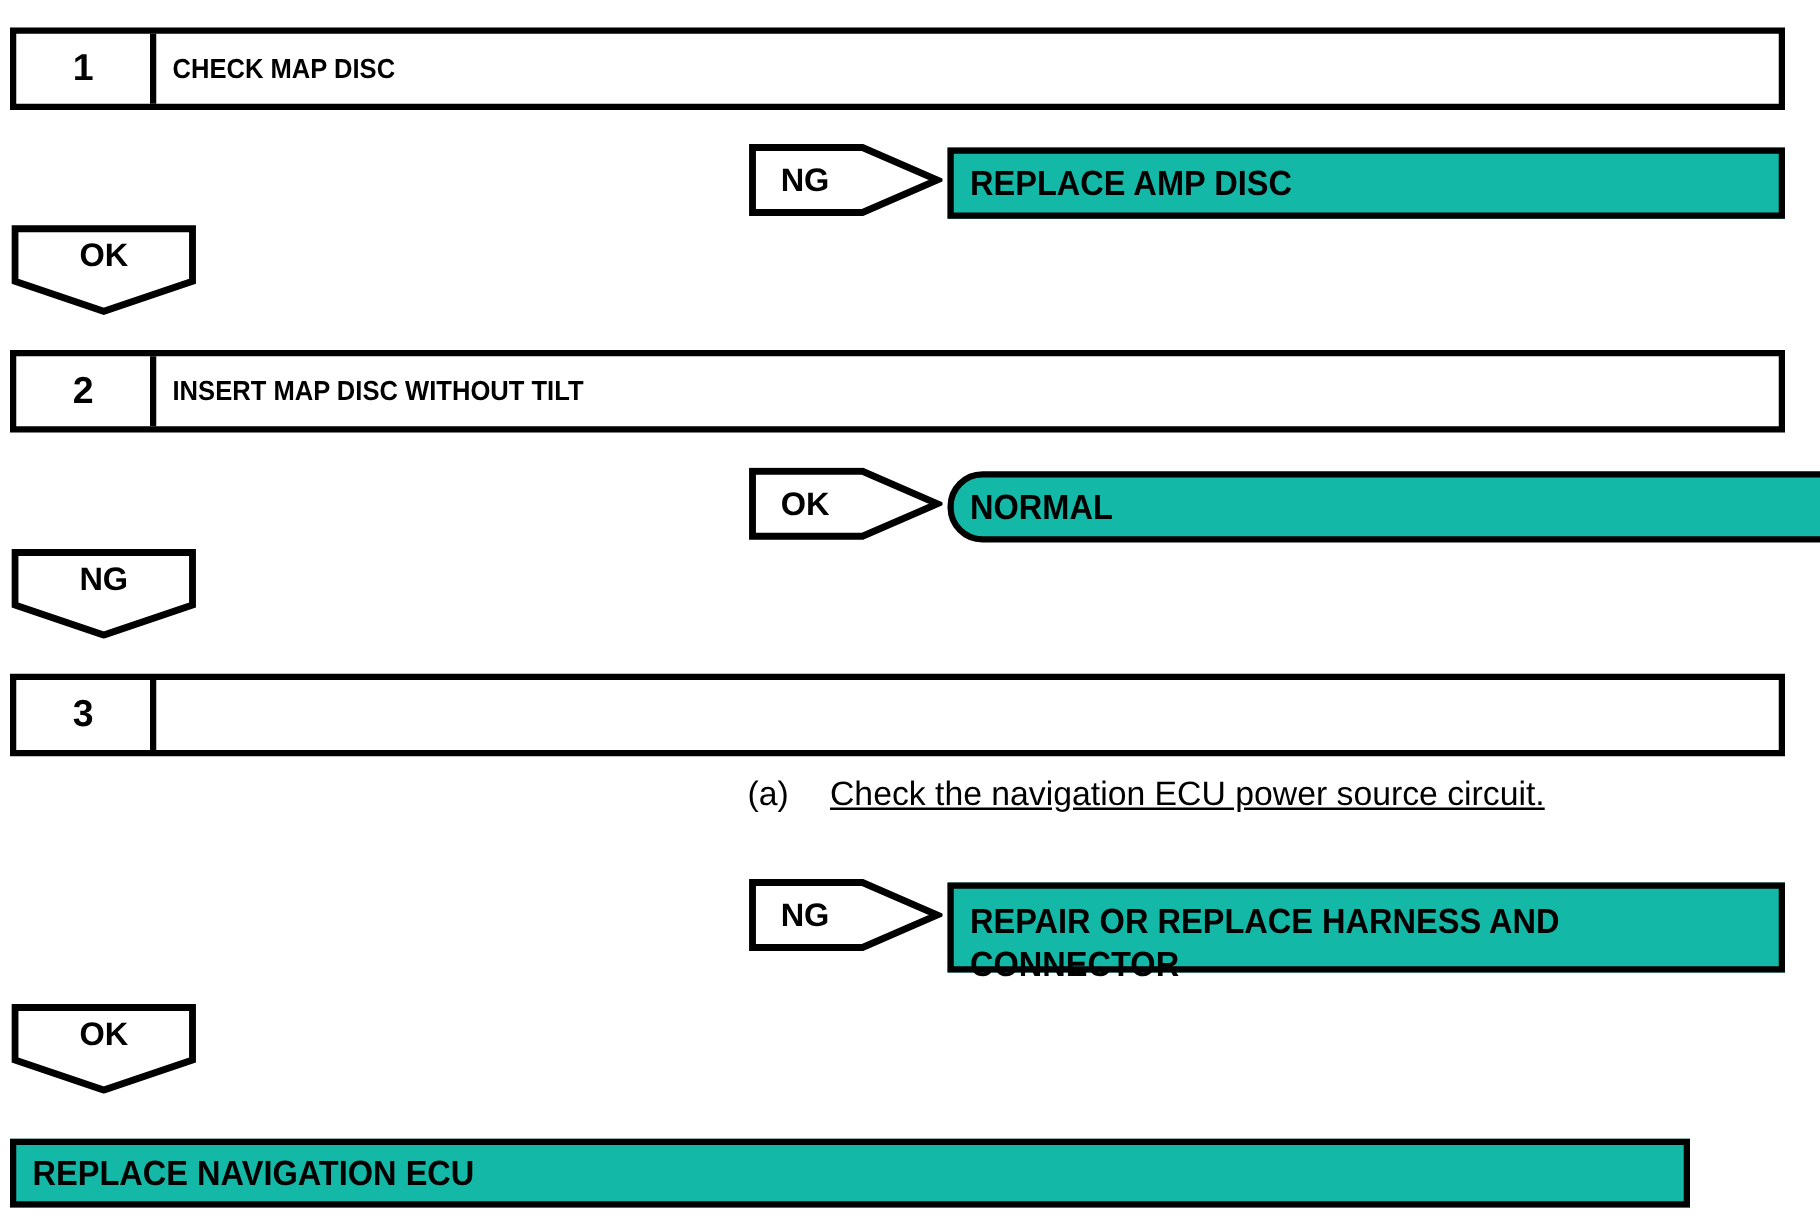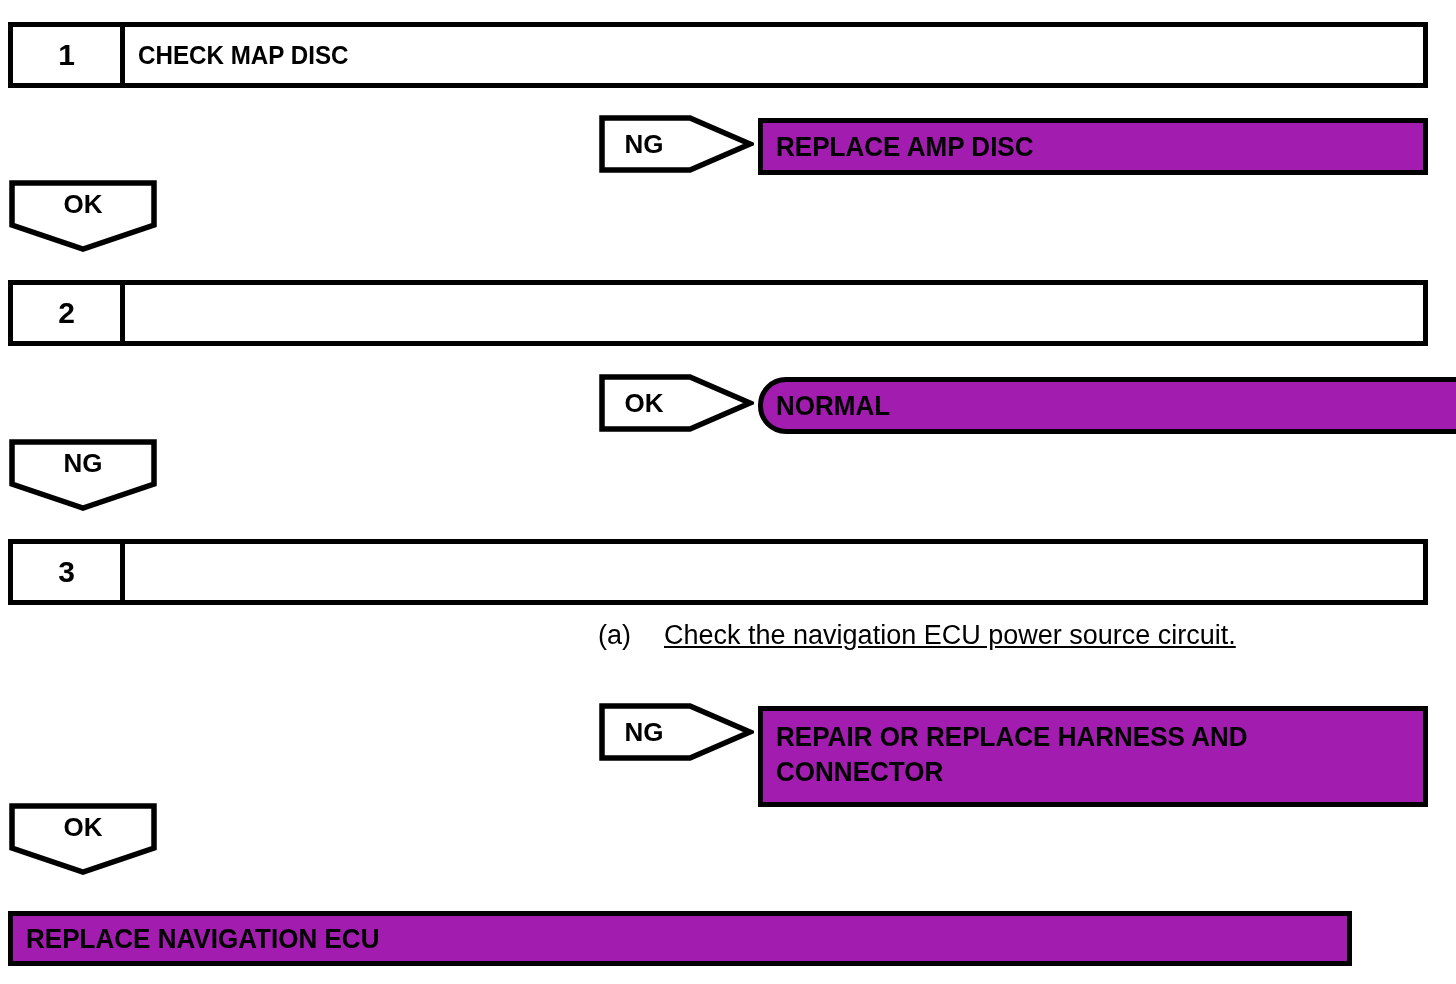--- a/index.html
+++ b/index.html
@@ -34,39 +34,39 @@
     font-size: 30px;
     font-weight: bold;
     color: #000;
     letter-spacing: 0px;
   }
   .step-title {
     flex: 1 1 auto;
     display: flex;
     align-items: center;
     padding-left: 13px;
-    font-size: 26px;
+    font-size: 22px;
     font-weight: bold;
     color: #000;
     font-stretch: semi-condensed;
     transform-origin: left center;
     white-space: nowrap;
   }
   .step-title span {
     display: inline-block;
     transform: scaleX(0.93);
     transform-origin: left center;
   }
 
   
   .result-box {
     position: absolute;
     box-sizing: border-box;
     border: 5px solid #000;
-    background: #a21caf;
+    background: #14b8a6;
     display: flex;
     flex-direction: column;
     justify-content: center;
     padding-left: 13px;
     font-size: 28px;
     font-weight: bold;
     color: #000;
     line-height: 1.25;
   }
   .result-box .line {
@@ -161,20 +161,23 @@
 
 <div class="arrow-down" style="left:9px; top:180px; width:148px; height:72px;">
   <svg width="148" height="72" viewBox="0 0 148 72" xmlns="http://www.w3.org/2000/svg">
     <polygon points="3,3 145,3 145,45 74,69 3,45" fill="#ffffff" stroke="#000000" stroke-width="5.5" stroke-linejoin="miter"></polygon>
   </svg>
   <div class="arrow-label">OK</div>
 </div>
 
 <div class="step-box" style="left:8px; top:280px; width:1420px; height:66px;">
   <div class="step-num">2</div>
+  <div class="step-title">
+      <span>INSERT MAP DISC WITHOUT TILT</span>
+    </div>
 </div>
 
 <div class="arrow-right" style="left:599px; top:374px; width:155px; height:58px;">
   <svg width="155" height="58" viewBox="0 0 155 58" xmlns="http://www.w3.org/2000/svg">
     <polygon points="3,3 91,3 151,29 91,55 3,55" fill="#ffffff" stroke="#000000" stroke-width="5.5" stroke-linejoin="miter"></polygon>
   </svg>
   <div class="arrow-label">OK</div>
 </div>
 
 <div class="result-box" style="left:758px; top:377px; width:780px; height:57px;border-radius:28px;">
@@ -197,21 +200,21 @@
   <span class="note-text">Check the navigation ECU power source circuit.</span>
 </div>
 
 <div class="arrow-right" style="left:599px; top:703px; width:155px; height:58px;">
   <svg width="155" height="58" viewBox="0 0 155 58" xmlns="http://www.w3.org/2000/svg">
     <polygon points="3,3 91,3 151,29 91,55 3,55" fill="#ffffff" stroke="#000000" stroke-width="5.5" stroke-linejoin="miter"></polygon>
   </svg>
   <div class="arrow-label">NG</div>
 </div>
 
-<div class="result-box" style="left:758px; top:706px; width:670px; height:101px; justify-content:flex-start; padding-top:8px;">
+<div class="result-box" style="left:758px; top:706px; width:670px; height:72px; justify-content:flex-start; padding-top:8px;">
   <span class="line"><span>REPAIR OR REPLACE HARNESS AND</span></span>
   <span class="line"><span>CONNECTOR</span></span>
 </div>
 
 <div class="arrow-down" style="left:9px; top:803px; width:148px; height:72px;">
   <svg width="148" height="72" viewBox="0 0 148 72" xmlns="http://www.w3.org/2000/svg">
     <polygon points="3,3 145,3 145,45 74,69 3,45" fill="#ffffff" stroke="#000000" stroke-width="5.5" stroke-linejoin="miter"></polygon>
   </svg>
   <div class="arrow-label">OK</div>
 </div>

